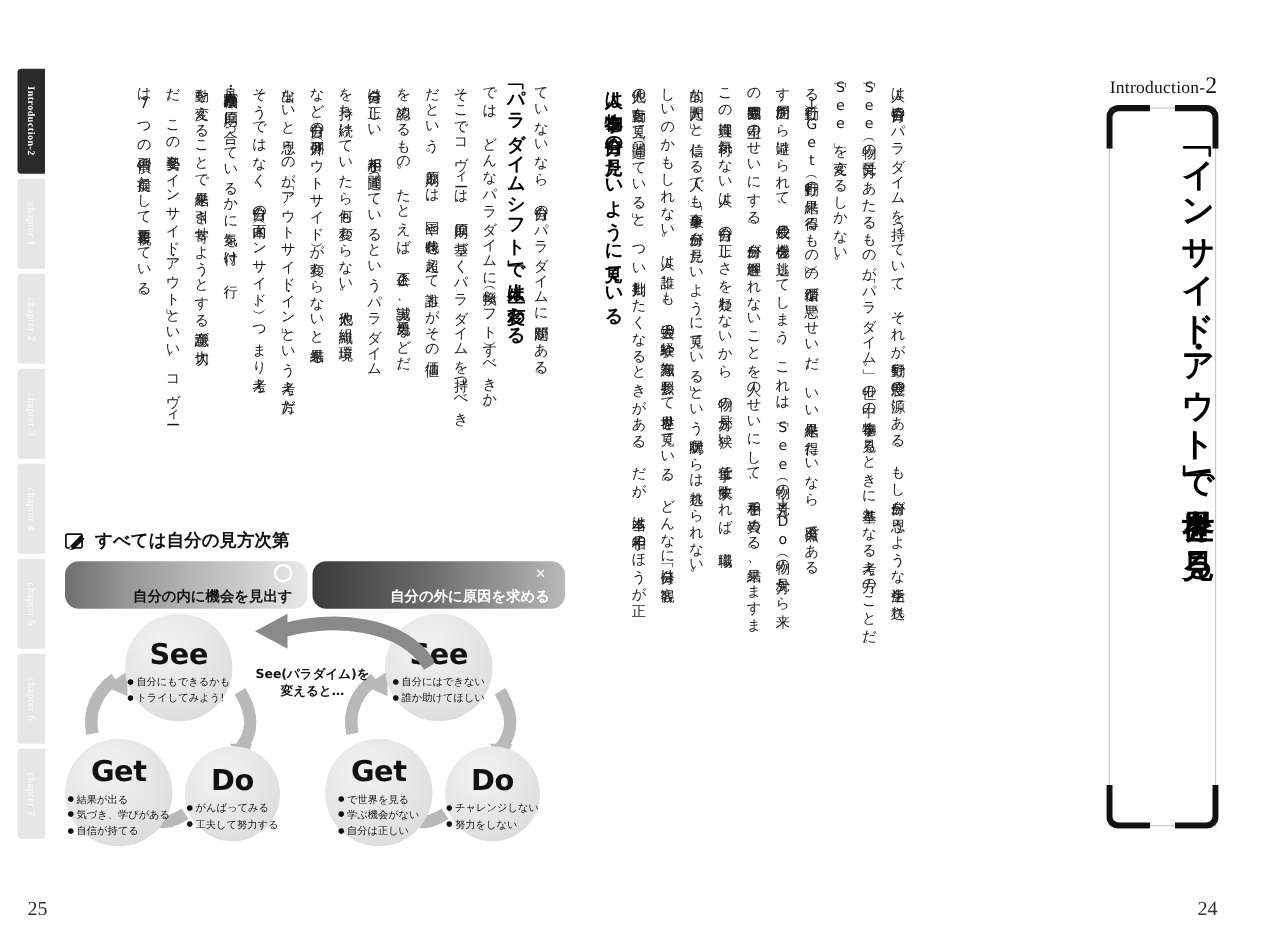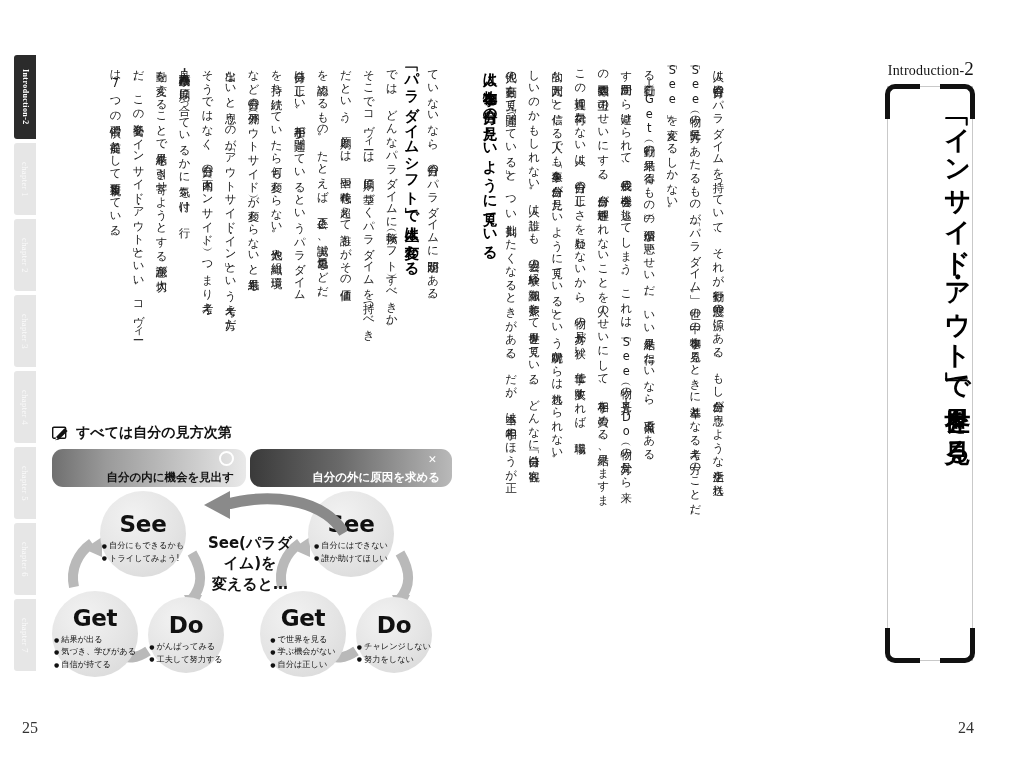--- a/index.html
+++ b/index.html
@@ -175,21 +175,21 @@
 
   .node.see{width:86px;height:86px;left:48px;top:0;}
   .node.do{width:76px;height:76px;left:96px;top:106px;}
   .node.get{width:86px;height:86px;left:0;top:100px;}
 
   .arrow{position:absolute;}
 
   .annot{
     position:absolute;left:152px;top:42px;width:92px;
     font-family:"DejaVu Sans","Liberation Sans",sans-serif;
-    font-weight:bold;font-size:15px;color:#111;
+    font-weight:bold;font-size:10px;color:#111;
     text-align:center;line-height:1.35;z-index:6;
   }
   .big-arrow{position:absolute;left:120px;top:0px;z-index:2;}
 </style>
 </head>
 <body>
 
 <div class="spread">
 
   <div class="tab-rail">

